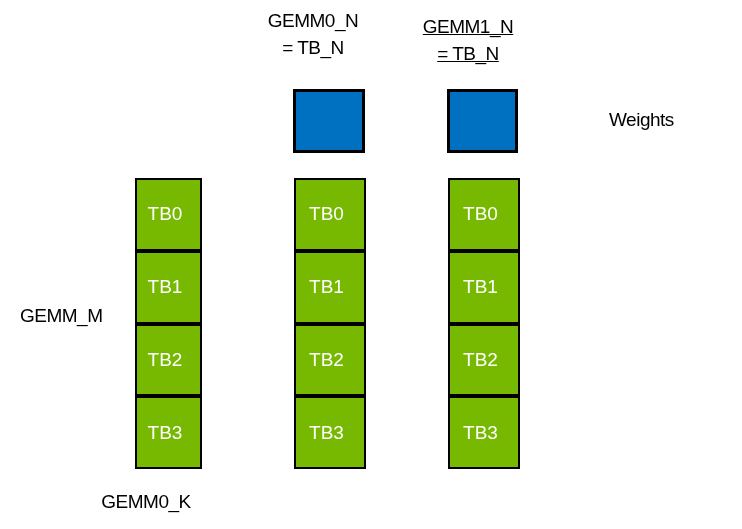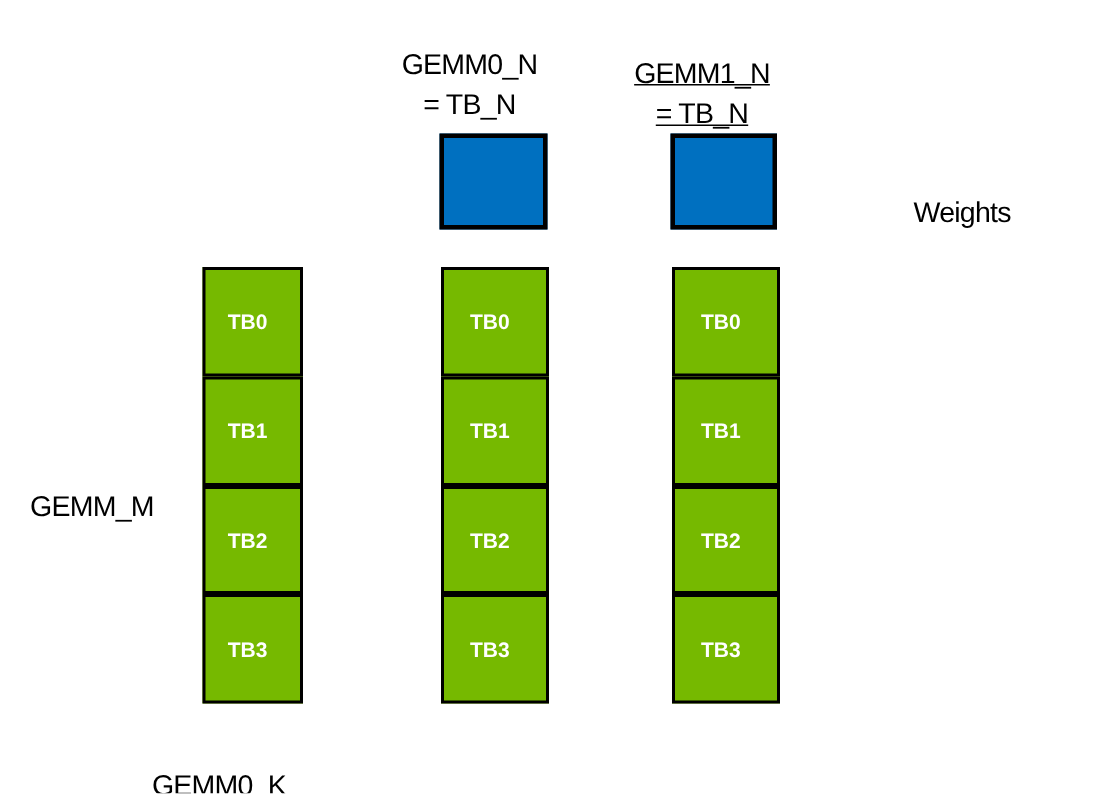--- a/index.html
+++ b/index.html
@@ -15,21 +15,20 @@
     background: var(--page-background, #ffffff);
     overflow: hidden;
   }
   .label {
     position: absolute;
     color: var(--label-text, #000000);
     font-size: 19px;
     line-height: 24px;
     letter-spacing: -0.5px;
     white-space: pre-line;
-    margin-top: 23px;
   }
   .label.centered {
     transform: translateX(-50%);
     text-align: center;
   }
   .top-label {
     line-height: 27px;
   }
   .weight-square {
     position: absolute;
@@ -50,26 +49,25 @@
   }
   .column.col1 { left: 135px; width: 67px; }
   .column.col2 { left: 294px; width: 72px; }
   .column.col3 { left: 448px; width: 72px; }
   .tb-block {
     flex: 1;
     box-sizing: border-box;
     background: var(--activation-green, #76b900);
     border: 2px solid var(--border-black, #000000);
     color: var(--block-text, #ffffff);
-    font-size: 14px;
+    font-size: 19px;
     display: flex;
     align-items: center;
     justify-content: center;
     padding-right: 7px;
-    font-weight: bold;
   }
 </style>
 </head>
 <body>
 
 <div class="diagram">
 
   <div class="label centered top-label" style="left:313px; top:7px;">GEMM0_N
 = TB_N</div>
   <div class="label centered top-label" style="left:468px; top:13px;text-decoration:underline;">GEMM1_N

